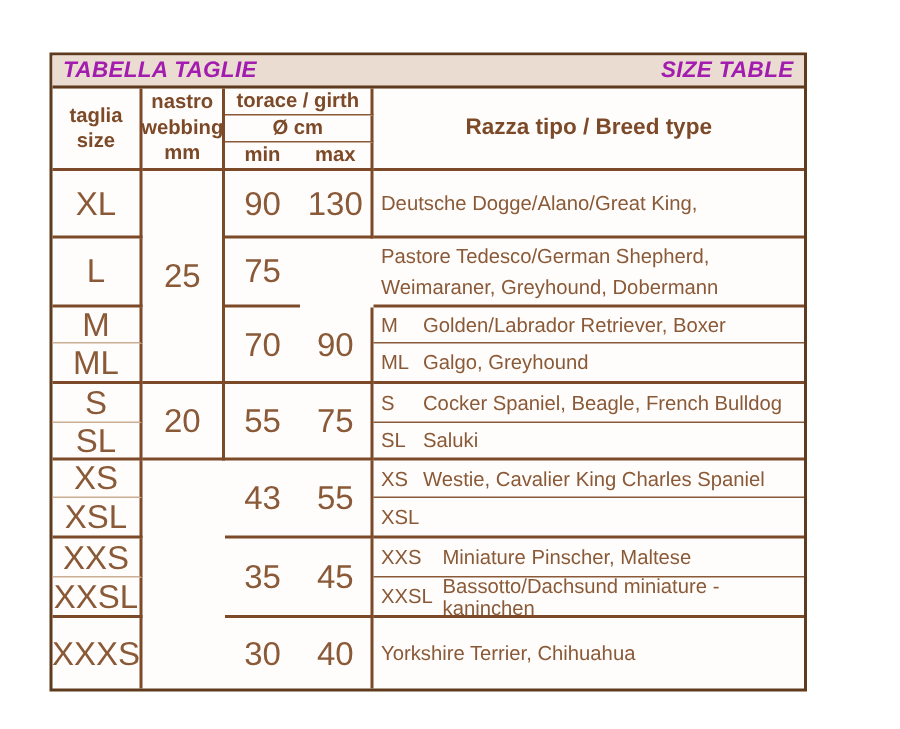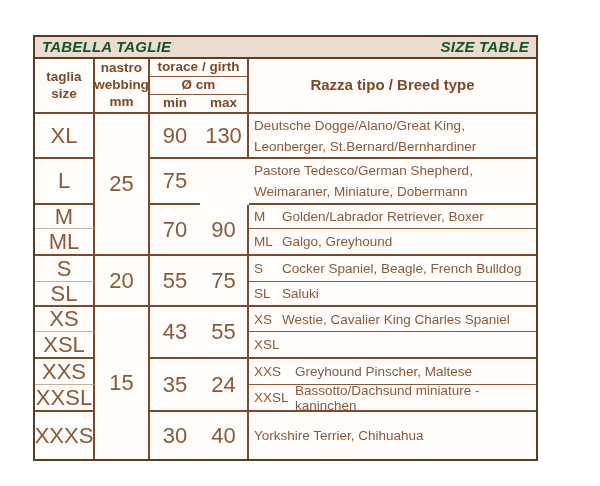--- a/index.html
+++ b/index.html
@@ -25,21 +25,21 @@
   .bb1 { border-bottom: 1px solid #8a5a38; }   
   .bbl { border-bottom: 1px solid #cbae93; }   
 
   .title-bar {
     grid-row: 1; grid-column: 1 / 6;
     background: #eadcd0;
     border-bottom: 2px solid #5e3a1e;
     display: flex; align-items: center; justify-content: space-between;
     padding: 0 7px 1px 7px;
     font-size: 15px; font-weight: bold; font-style: italic;
-    color: #14532d; letter-spacing: 0.2px;
+    color: #a21caf; letter-spacing: 0.2px;
   }
 
   .hdr { font-weight: bold; font-size: 13.5px; color: #7c4a28; line-height: 1.25; text-align: center; }
   .h-taglia  { grid-row: 2 / 5; grid-column: 1; flex-direction: column; }
   .h-webbing { grid-row: 2 / 5; grid-column: 2; flex-direction: column; }
   .h-girth   { grid-row: 2; grid-column: 3 / 5; }
   .h-cm      { grid-row: 3; grid-column: 3 / 5; }
   .h-min     { grid-row: 4; grid-column: 3; text-align: right; }
   .h-max     { grid-row: 4; grid-column: 4; }
   .h-breed   { grid-row: 2 / 5; grid-column: 5; font-size: 15px; }
@@ -109,43 +109,41 @@
     <div class="cell big r9c1 br bbl">S</div>
     <div class="cell big r10c1 br bb">SL</div>
     <div class="cell big r11c1 br bbl">XS</div>
     <div class="cell big r12c1 br bb">XSL</div>
     <div class="cell big r13c1 br bbl">XXS</div>
     <div class="cell big r14c1 br bb">XXSL</div>
     <div class="cell big r15c1 br">XXXS</div>
 
     <div class="cell big web25 br bb">25</div>
     <div class="cell big web20 br bb">20</div>
-    <div class="cell big web15 br">15</div>
 
     <div class="cell big r5c3 bb">90</div>
     <div class="cell big r5c4 br bb">130</div>
     <div class="cell big r6c3 bb">75</div>
     <div class="cell big mm-m bb">70</div>
     <div class="cell big mx-m br bb">90</div>
     <div class="cell big mm-s bb">55</div>
     <div class="cell big mx-s br bb">75</div>
     <div class="cell big mm-xs bb">43</div>
     <div class="cell big mx-xs br bb">55</div>
     <div class="cell big mm-xxs bb">35</div>
-    <div class="cell big mx-xxs br bb">24</div>
+    <div class="cell big mx-xxs br bb">45</div>
     <div class="cell big r15c3">30</div>
     <div class="cell big r15c4 br">40</div>
 
     <div class="cell breed breed2 r5c5 bb">
       <span>Deutsche Dogge/Alano/Great King,</span>
-      <span>Leonberger, St.Bernard/Bernhardiner</span>
     </div>
     <div class="cell breed breed2 r6c5 bb">
       <span>Pastore Tedesco/German Shepherd,</span>
-      <span>Weimaraner, Miniature, Dobermann</span>
+      <span>Weimaraner, Greyhound, Dobermann</span>
     </div>
     <div class="cell breed r7c5 bb1">
       <span class="pfx">M</span>
       <span>Golden/Labrador Retriever, Boxer</span>
     </div>
     <div class="cell breed r8c5 bb">
       <span class="pfx">ML</span>
       <span>Galgo, Greyhound</span>
     </div>
     <div class="cell breed r9c5 bb1">
@@ -158,21 +156,21 @@
     </div>
     <div class="cell breed r11c5 bb1">
       <span class="pfx">XS</span>
       <span>Westie, Cavalier King Charles Spaniel</span>
     </div>
     <div class="cell breed r12c5 bb">
       <span class="pfx">XSL</span>
     </div>
     <div class="cell breed r13c5 bb1">
       <span class="pfxw">XXS</span>
-      <span>Greyhound Pinscher, Maltese</span>
+      <span>Miniature Pinscher, Maltese</span>
     </div>
     <div class="cell breed r14c5 bb">
       <span class="pfxw">XXSL</span>
       <span>Bassotto/Dachsund miniature - kaninchen</span>
     </div>
     <div class="cell breed r15c5">
       <span>Yorkshire Terrier, Chihuahua</span>
     </div>
 
   </div>

